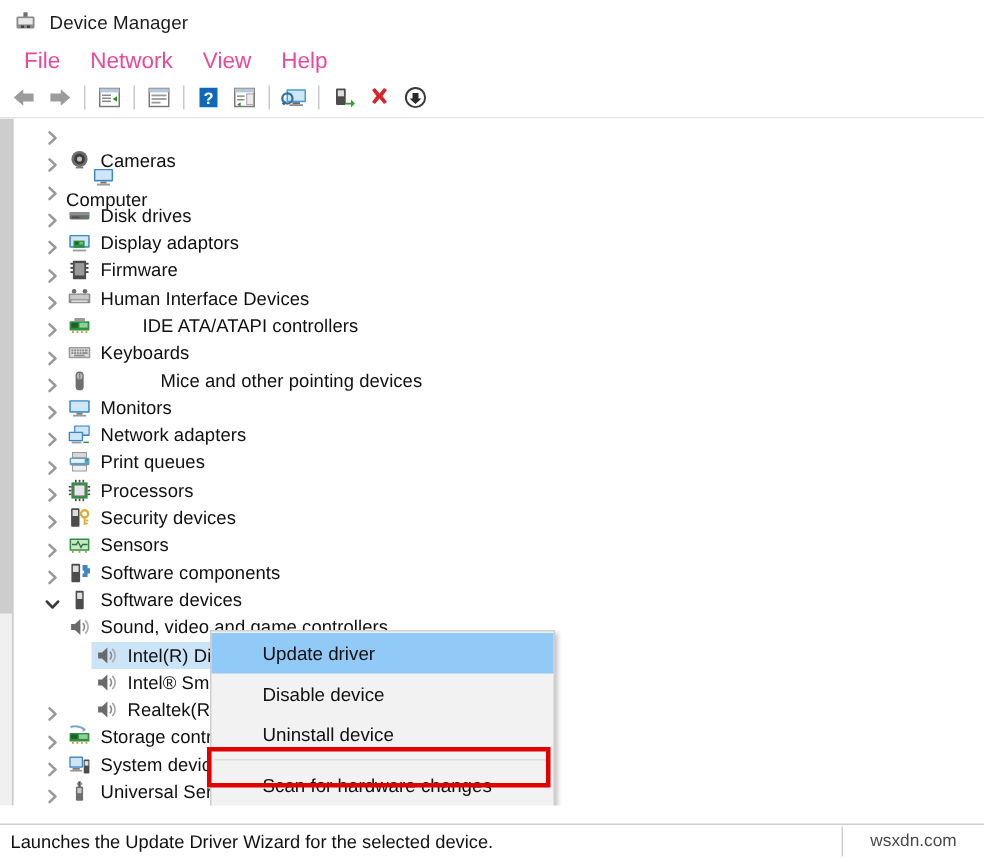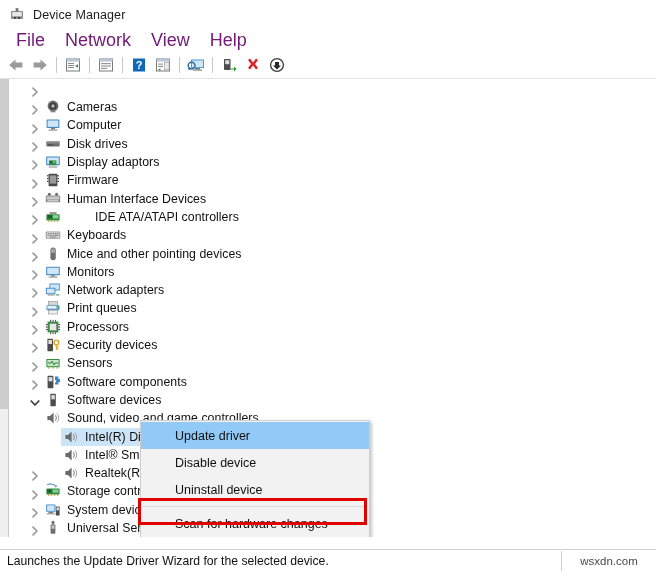--- a/index.html
+++ b/index.html
@@ -47,22 +47,22 @@
   
   .menubar {
     height: 23px;
     display: flex;
     align-items: center;
     padding-left: 6px;
     background: #ffffff;
     flex: none;
   }
   .menubar .menu-item {
-    font-size: 18px;
-    color: #701a75;
+    font-size: 15px;
+    color: #ec4899;
     padding: 2px 10px;
     cursor: default;
   }
 
   
   .toolbar {
     height: 26px;
     display: flex;
     align-items: center;
     padding-left: 4px;
@@ -348,21 +348,21 @@
             </span>
             <span class="lbl">Cameras</span>
           </span>
         </div>
         <div class="row indent1">
           <span class="chev">
             <svg width="12" height="12" viewBox="0 0 12 12">
               <path d="M4 2.2 L8 6 L4 9.8" stroke="#9a9a9a" stroke-width="1.7" fill="none" stroke-linecap="round" stroke-linejoin="round"></path>
             </svg>
           </span>
-          <span class="lblwrap" style="display: flex; align-items: center;">
+          <span class="lblwrap" style="display: flex; align-items: center; flex-direction: column;">
             <span class="ico">
               <svg width="16" height="16" viewBox="0 0 16 16">
                 <rect x="1.6" y="2.6" width="12.8" height="8.4" rx="0.7" fill="#3f87c4"></rect>
                 <rect x="2.6" y="3.5" width="10.8" height="6.4" fill="#cfe6f7"></rect>
                 <rect x="6" y="11" width="4" height="1.4" fill="#7c7c7c"></rect>
                 <rect x="3.6" y="12.4" width="8.8" height="1.3" fill="#9a9a9a"></rect>
               </svg>
             </span>
             <span class="lbl">Computer</span>
           </span>
@@ -495,21 +495,21 @@
             </span>
             <span class="lbl">Keyboards</span>
           </span>
         </div>
         <div class="row indent1">
           <span class="chev">
             <svg width="12" height="12" viewBox="0 0 12 12">
               <path d="M4 2.2 L8 6 L4 9.8" stroke="#9a9a9a" stroke-width="1.7" fill="none" stroke-linecap="round" stroke-linejoin="round"></path>
             </svg>
           </span>
-          <span class="lblwrap" style="display: flex; align-items: center;">
+          <span class="lblwrap" style="display: flex; align-items: center; gap: 40px;">
             <span class="ico">
               <svg width="16" height="16" viewBox="0 0 16 16">
                 <rect x="5.4" y="1.6" width="5.4" height="12.6" rx="2.6" fill="#6f6f6f"></rect>
                 <rect x="6.3" y="2.6" width="3.6" height="4.4" rx="1.6" fill="#b9b9b9"></rect>
                 <rect x="7.8" y="2.6" width="0.7" height="4.4" fill="#7a7a7a"></rect>
               </svg>
             </span>
             <span class="lbl">Mice and other pointing devices</span>
           </span>
         </div>

